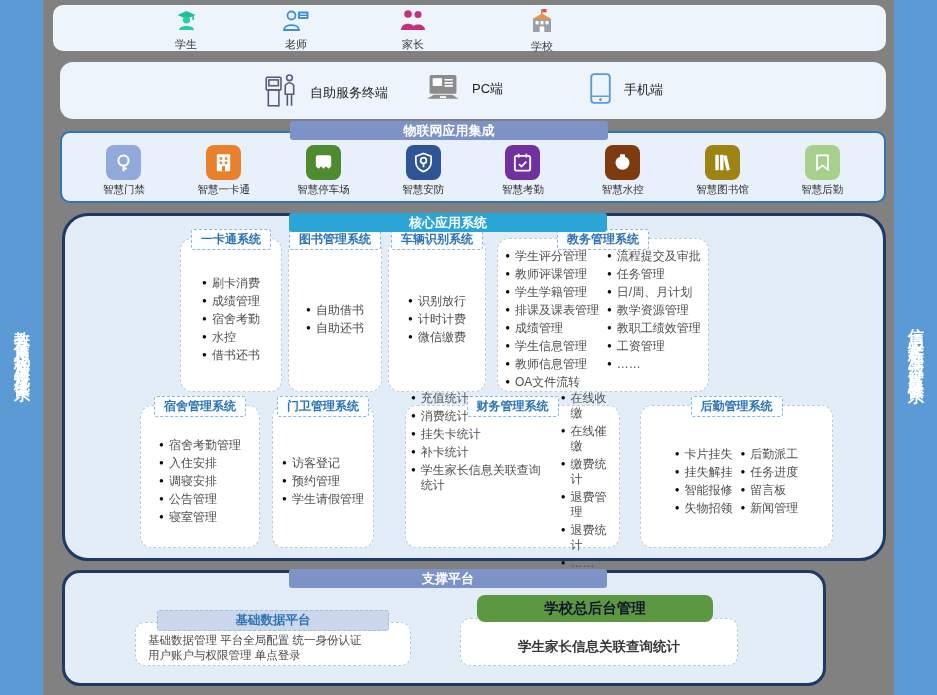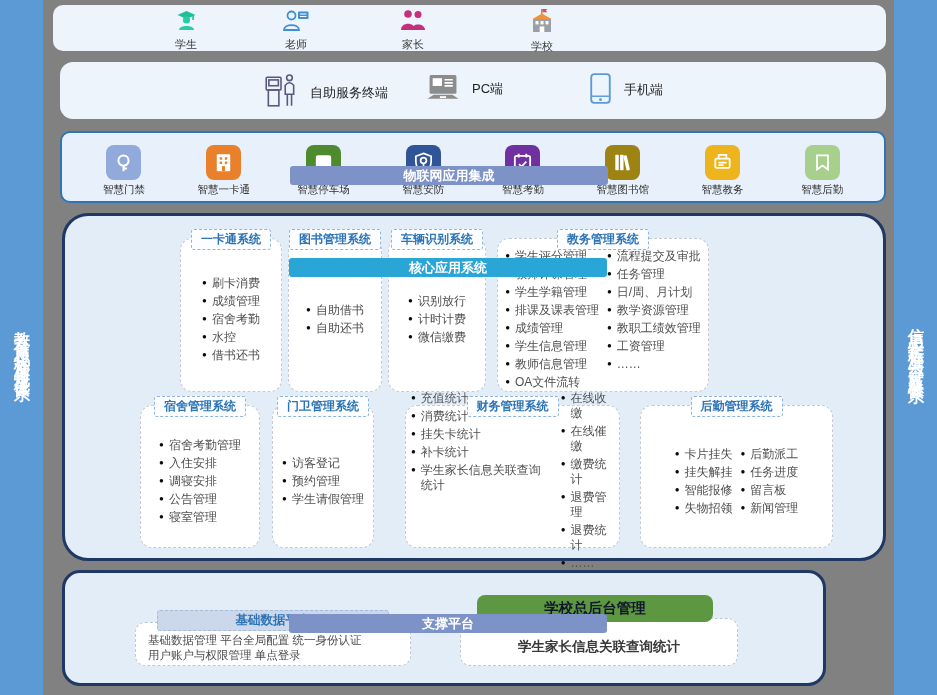--- a/index.html
+++ b/index.html
@@ -18,21 +18,21 @@
   .p-users   { left:53px; top:5px;  width:833px; height:46px; }
   .p-access  { left:60px; top:62px; width:826px; height:57px; border-radius:13px; }
   .p-iot     { left:60px; top:131px; width:826px; height:72px; background:#E8F1FB;
                border:2px solid #2E75B6; }
   .p-core    { left:62px; top:213px; width:824px; height:348px; background:#E2EDF8;
                border:3px solid #1F3864; border-radius:26px; }
   .p-support { left:62px; top:570px; width:764px; height:116px; background:#E2EDF8;
                border:3px solid #1F3864; border-radius:18px; }
 
   .banner { position:absolute; width:318px; height:19px; line-height:19px; text-align:center;
-            color:#fff; font-size:13px; font-weight:bold; border-radius:3px; z-index:3;margin-top:45px; }
+            color:#fff; font-size:13px; font-weight:bold; border-radius:3px; z-index:3; }
   .banner-iot     { left:228px; top:-12px; }
   .banner-core    { left:224px; top:-3px; }
   .banner-support { left:224px; top:-4px; }
 
   
   .user-item { position:absolute; top:3px; width:92px; display:flex; flex-direction:column;
                align-items:center; gap:1px; }
   .user-item:nth-child(1){left:87px;} .user-item:nth-child(2){left:197px;}
   .user-item:nth-child(3){left:314px;} .user-item:nth-child(4){left:443px;}
   .ulabel { font-size:11px; color:#3A3A3A; }
@@ -235,44 +235,40 @@
               <g fill="none" stroke="#fff" stroke-width="1.9">
                 <rect x="4" y="5" width="16" height="15.5" rx="2"></rect>
                 <path d="M8 2.8 v4 M16 2.8 v4"></path>
                 <path d="M8.4 13.6 l2.6 2.6 l5 -5.2"></path>
               </g>
             </svg>
           </span>
           <span class="iot-label">智慧考勤</span>
         </div>
         <div class="iot-item">
+          <span class="tile" style="background:#7F3B10">
+            <svg width="23" height="23" viewBox="0 0 24 24">
+              <path d="M9.5 3.5 h5 v2.6 c3.1 1 4.8 3.5 4.8 6.1 a7.3 7.3 0 0 1 -14.6 0 c0 -2.6 1.7 -5.1 4.8 -6.1 Z" fill="#fff"></path>
+            </svg>
+          </span>
+          <span class="iot-label">智慧水控</span>
+        </div>
+        <div class="iot-item">
           <span class="tile" style="background:#9C8312">
             <svg width="23" height="23" viewBox="0 0 24 24">
               <g fill="#fff">
                 <rect x="4.5" y="4" width="3.6" height="16" rx="0.6"></rect>
                 <rect x="9.5" y="4" width="3.6" height="16" rx="0.6"></rect>
                 <rect x="14.5" y="4.6" width="3.6" height="15.6" rx="0.6" transform="rotate(-13 16.3 12.4)"></rect>
               </g>
             </svg>
           </span>
           <span class="iot-label">智慧图书馆</span>
         </div>
         <div class="iot-item">
-          <span class="tile" style="background:#EDB41E">
-            <svg width="23" height="23" viewBox="0 0 24 24">
-              <g fill="none" stroke="#fff" stroke-width="1.8">
-                <rect x="4.5" y="8" width="15" height="9.5" rx="1"></rect>
-                <path d="M8 8 V4 h8 v4"></path>
-                <path d="M7.8 12.2 h8.4 M7.8 14.8 h5.4"></path>
-              </g>
-            </svg>
-          </span>
-          <span class="iot-label">智慧教务</span>
-        </div>
-        <div class="iot-item">
           <span class="tile" style="background:#A8D08D">
             <svg width="23" height="23" viewBox="0 0 24 24">
               <path d="M6.3 4.5 h11.4 V19.2 l-5.7 -4 l-5.7 4 Z" fill="none" stroke="#fff" stroke-width="1.9"></path>
             </svg>
           </span>
           <span class="iot-label">智慧后勤</span>
         </div>
       </div>
   </div>
 

